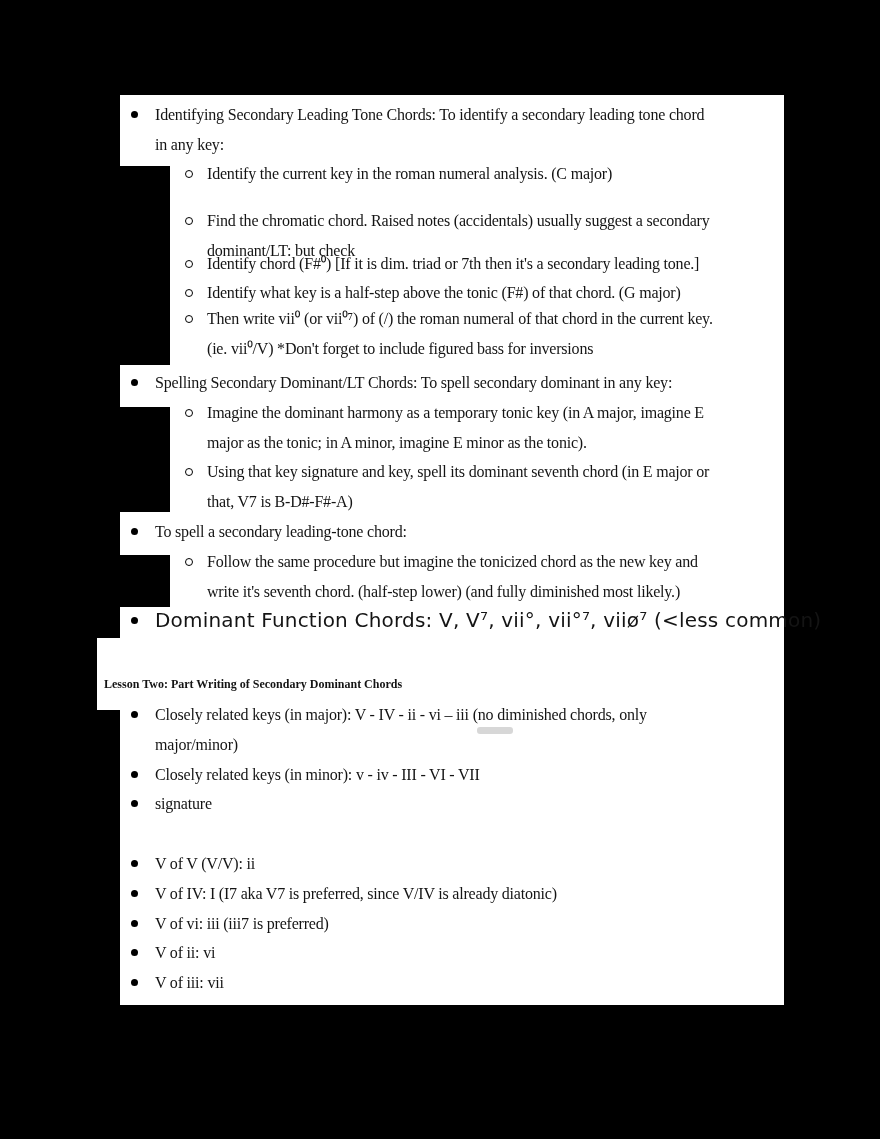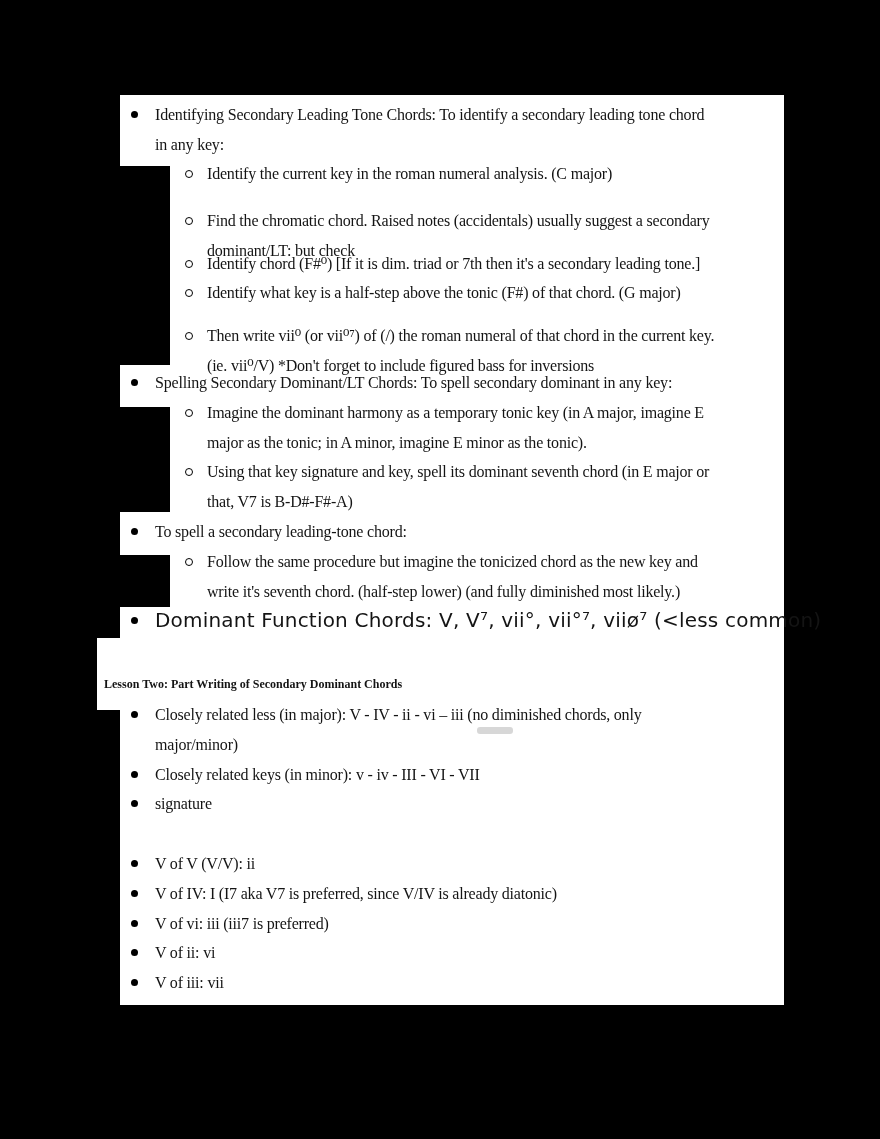--- a/index.html
+++ b/index.html
@@ -37,20 +37,21 @@
   .para {
     position: absolute;
     z-index: 3;
   }
   .para .line {
     line-height: 29.8px;
     white-space: nowrap;
     font-size: 16px;
     letter-spacing: -0.2px;
     color: #141414;
+    font-family: Liberation Serif, serif;
   }
   .para.lvl1 { left: 155px; }
   .para.sub  { left: 207px; }
   .marker {
     position: absolute;
     box-sizing: border-box;
     border-radius: 50%;
   }
   .marker.dot {
     left: -24px; top: 11px;
@@ -107,21 +108,21 @@
 <div class="para sub" style="top:249px">
   <span class="marker circle"></span>
   <div class="line">Identify chord (F#⁰) [If it is dim. triad or 7th then it's a secondary leading tone.]</div>
 </div>
 
 <div class="para sub" style="top:278px">
   <span class="marker circle"></span>
   <div class="line">Identify what key is a half-step above the tonic (F#) of that chord. (G major)</div>
 </div>
 
-<div class="para sub" style="top:321px">
+<div class="para sub" style="top:304px">
   <span class="marker circle"></span>
   <div class="line">Then write vii⁰ (or vii⁰⁷) of (/) the roman numeral of that chord in the current key.</div>
   <div class="line">(ie. vii⁰/V) *Don't forget to include figured bass for inversions</div>
 </div>
 
 <div class="para lvl1" style="top:368px">
   <span class="marker dot"></span>
   <div class="line">Spelling Secondary Dominant/LT Chords: To spell secondary dominant in any key:</div>
 </div>
 
@@ -152,21 +153,21 @@
   <span class="marker dot"></span>
   <div class="line">Dominant Function Chords: V, V⁷, vii°, vii°⁷, viiø⁷ (&lt;less common)</div>
 </div>
 
 <div class="para heading" style="top:670px">
   <div class="line">Lesson Two: Part Writing of Secondary Dominant Chords</div>
 </div>
 
 <div class="para lvl1" style="top:700px">
   <span class="marker dot"></span>
-  <div class="line">Closely related less (in major): V - IV - ii - vi – iii (no diminished chords, only</div>
+  <div class="line">Closely related keys (in major): V - IV - ii - vi – iii (no diminished chords, only</div>
   <div class="line">major/minor)</div>
 </div>
 
 <div class="para lvl1" style="top:760px">
   <span class="marker dot"></span>
   <div class="line">Closely related keys (in minor): v - iv - III - VI - VII</div>
 </div>
 
 <div class="para lvl1" style="top:789px">
   <span class="marker dot"></span>

